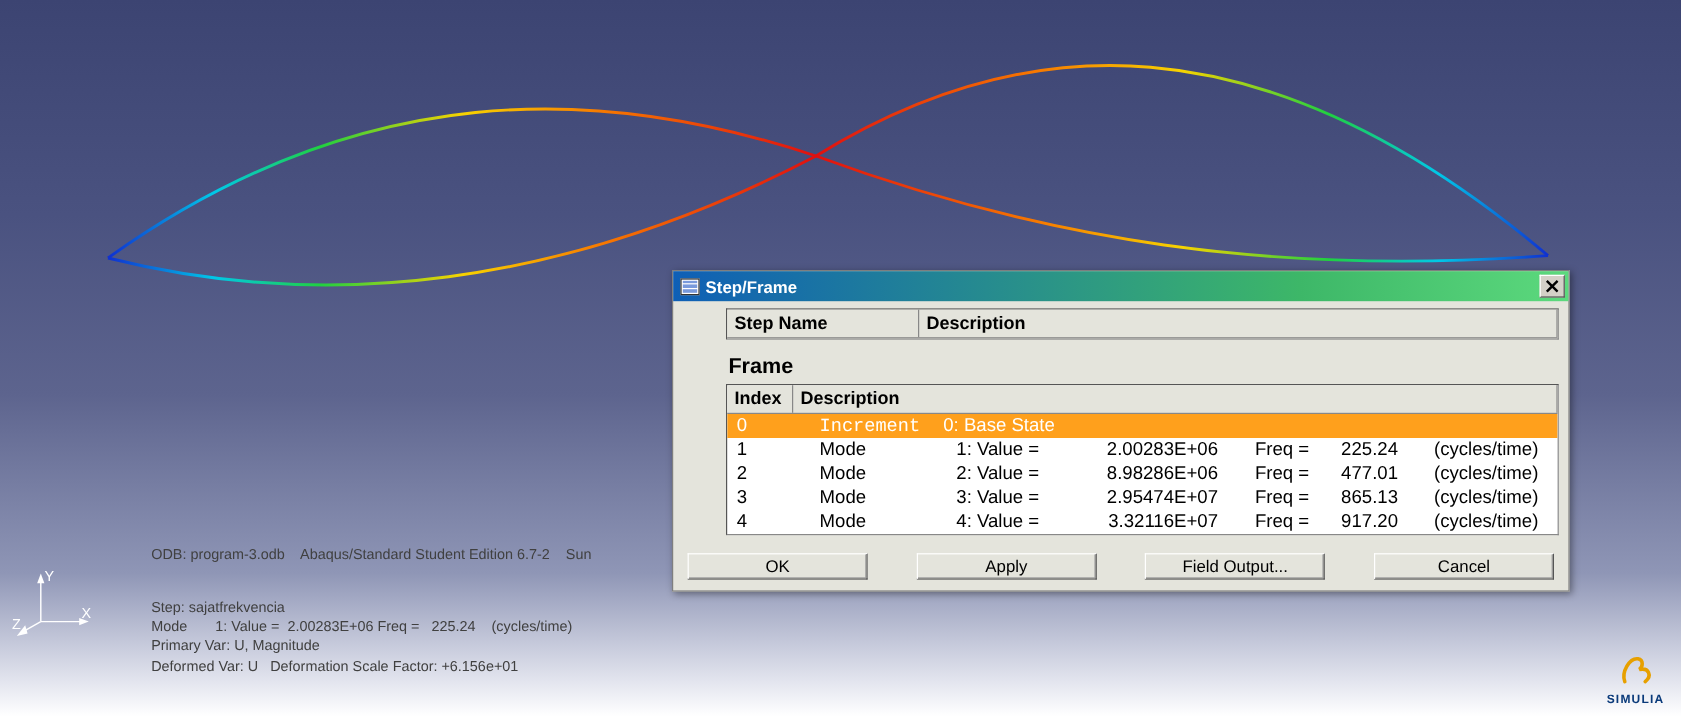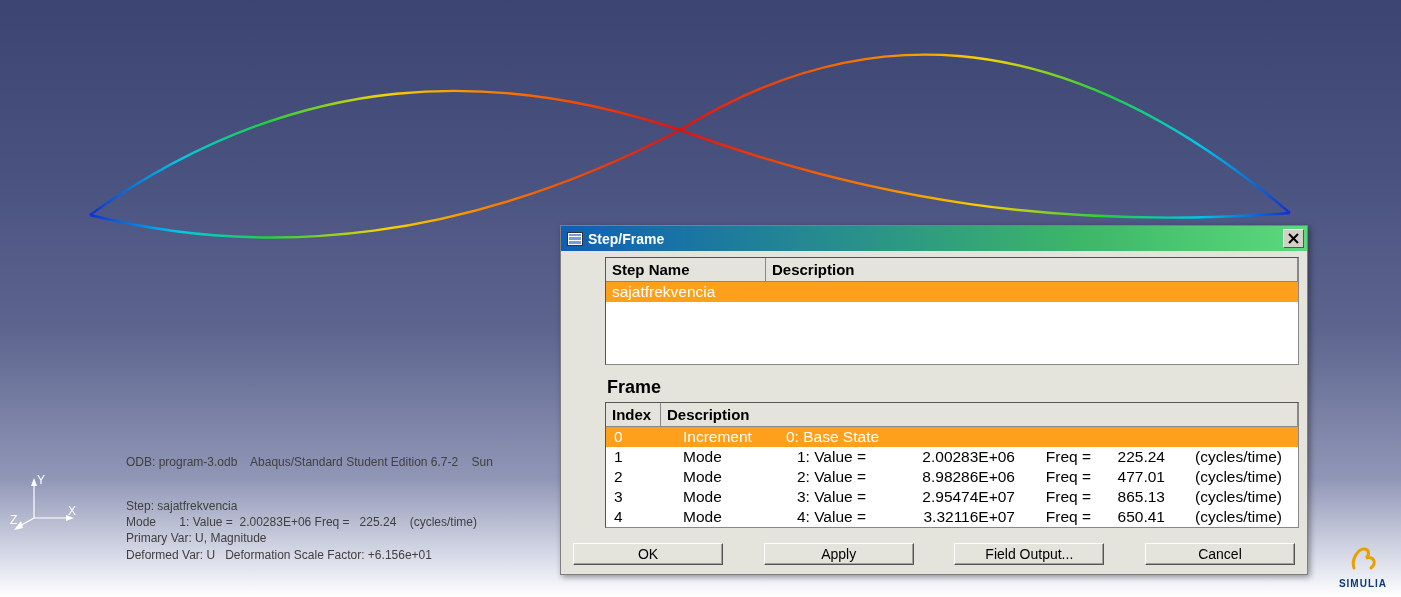--- a/index.html
+++ b/index.html
@@ -133,21 +133,21 @@
   
   .mode-row { display: flex; }
   .mode-row .m1 { width: 105px; padding-left: 22px; }
   .mode-row .m2 { width: 100px; text-align: right; white-space: pre; }
   .mode-row .m3 { width: 155px; text-align: right; padding-right: 6px; }
   .mode-row .m4 { width: 70px; text-align: right; }
   .mode-row .m5 { width: 80px; text-align: right; padding-right: 6px; }
   .mode-row .m6 { padding-left: 24px; }
 
   .incr-row { display: flex; }
-  .incr-row .i1 { width: 125px; padding-left: 22px; }
+  .incr-row .i1 { width: 125px; padding-left: 22px; font-family: Liberation Mono, monospace; }
   .incr-row .i2 { flex: 1; }
 
   .frame-label {
     font-weight: 700;
     font-size: 18px;
     margin: 12px 0 4px 2px;
   }
 
   .dialog-buttons {
     display: flex;
@@ -240,26 +240,20 @@
     </div>
   </div>
 
   <div class="dialog-body">
 
     <div class="grid">
       <div class="grid-header">
         <div class="col col-step">Step Name</div>
         <div class="col col-desc">Description</div>
       </div>
-      <div class="grid-rows-top">
-        <div class="row selected">
-          <div class="cell" style="width:156px;padding-left:2px">sajatfrekvencia</div>
-          <div class="cell"></div>
-        </div>
-      </div>
     </div>
 
     <div class="frame-label">Frame</div>
 
     <div class="grid">
       <div class="grid-header">
         <div class="col col-idx">Index</div>
         <div class="col col-desc">Description</div>
       </div>
       <div class="grid-rows-bot">
@@ -303,21 +297,21 @@
             <span class="m6">(cycles/time)</span>
           </div>
         </div>
         <div class="row">
           <div class="cell cell-idx">4</div>
           <div class="cell cell-desc mode-row">
             <span class="m1">Mode</span>
             <span class="m2">4: Value =</span>
             <span class="m3">3.32116E+07</span>
             <span class="m4">Freq =</span>
-            <span class="m5">650.41</span>
+            <span class="m5">917.20</span>
             <span class="m6">(cycles/time)</span>
           </div>
         </div>
       </div>
     </div>
   </div>
 
   <div class="dialog-buttons">
     <div class="dlg-btn">OK</div>
     <div class="dlg-btn">Apply</div>

